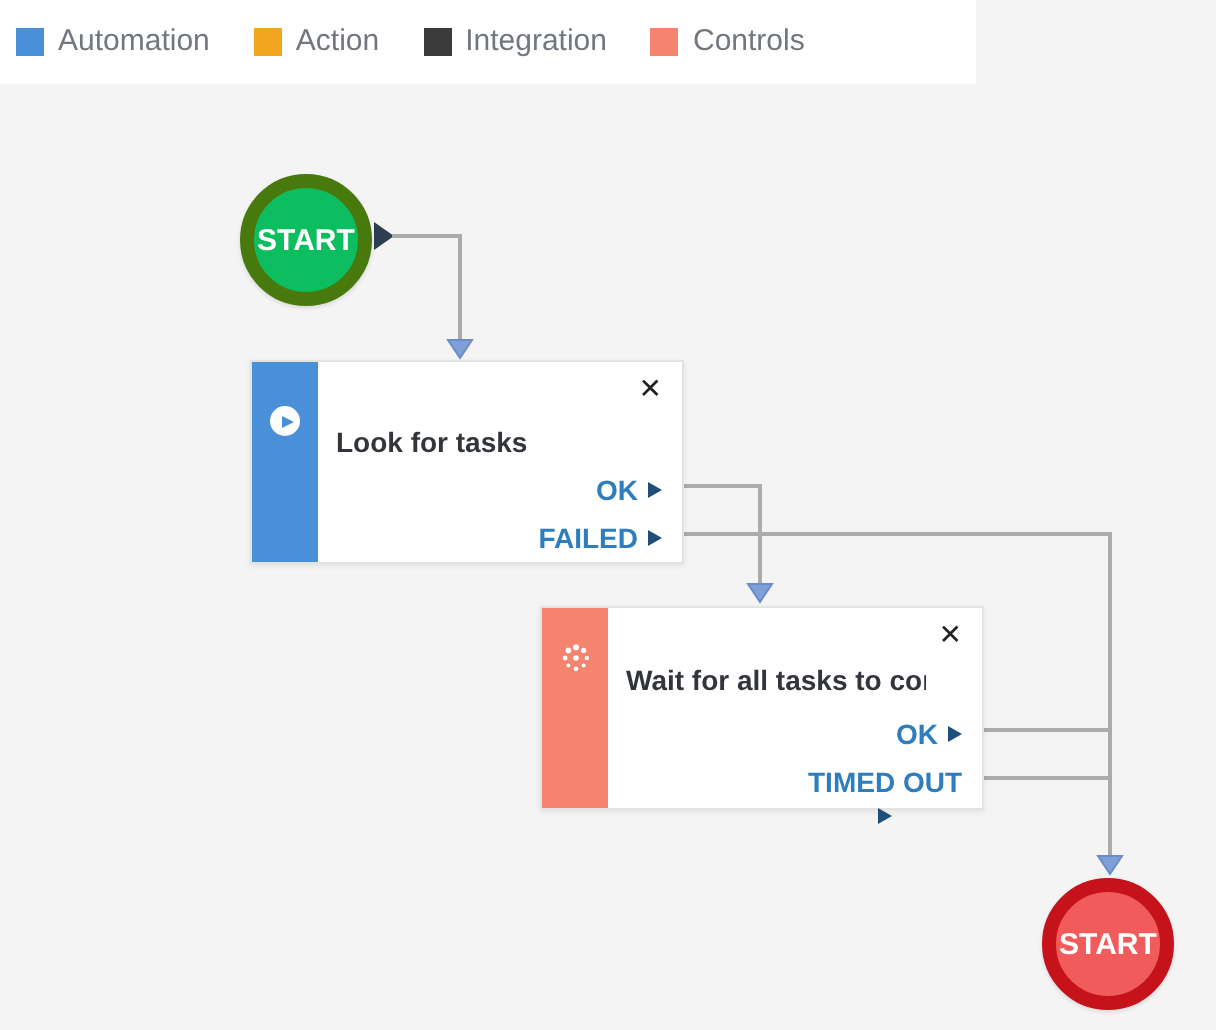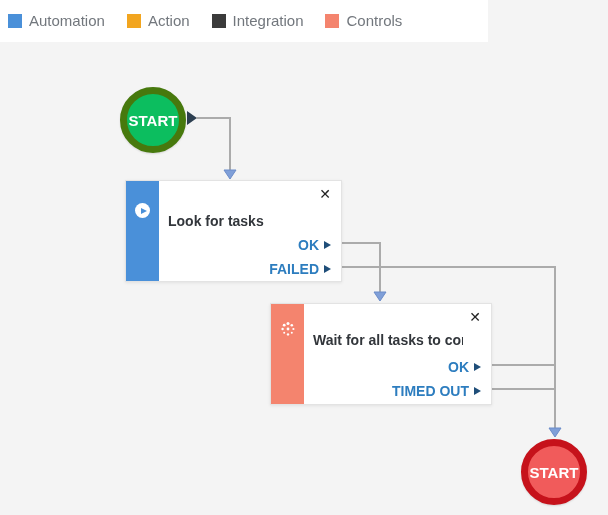--- a/index.html
+++ b/index.html
@@ -55,21 +55,21 @@
   }
   .out-row{
     position:absolute;right:10px;display:flex;align-items:center;gap:5px;cursor:pointer;text-align:center;
   }
   .out-label{font-size:14px;font-weight:bold;}
   .port-tri{width:0;height:0;border-top:4.5px solid transparent;
     border-bottom:4.5px solid transparent;border-left:7px solid #1f4e79;}
   .row-1{top:56px;}
   .row-2{top:80px;}
   .node.wait .row-1{top:55px;}
-  .node.wait .row-2{top:79px;}
+  .node.wait .row-2{top:79px;flex-direction:column;}
 </style>
 </head>
 <body>
 
 <div class="page">
 
   <div class="topbar">
     <div class="legend">
       <div class="legend-item">
         <span class="swatch" style="background-color: rgb(74, 144, 217);"></span>

